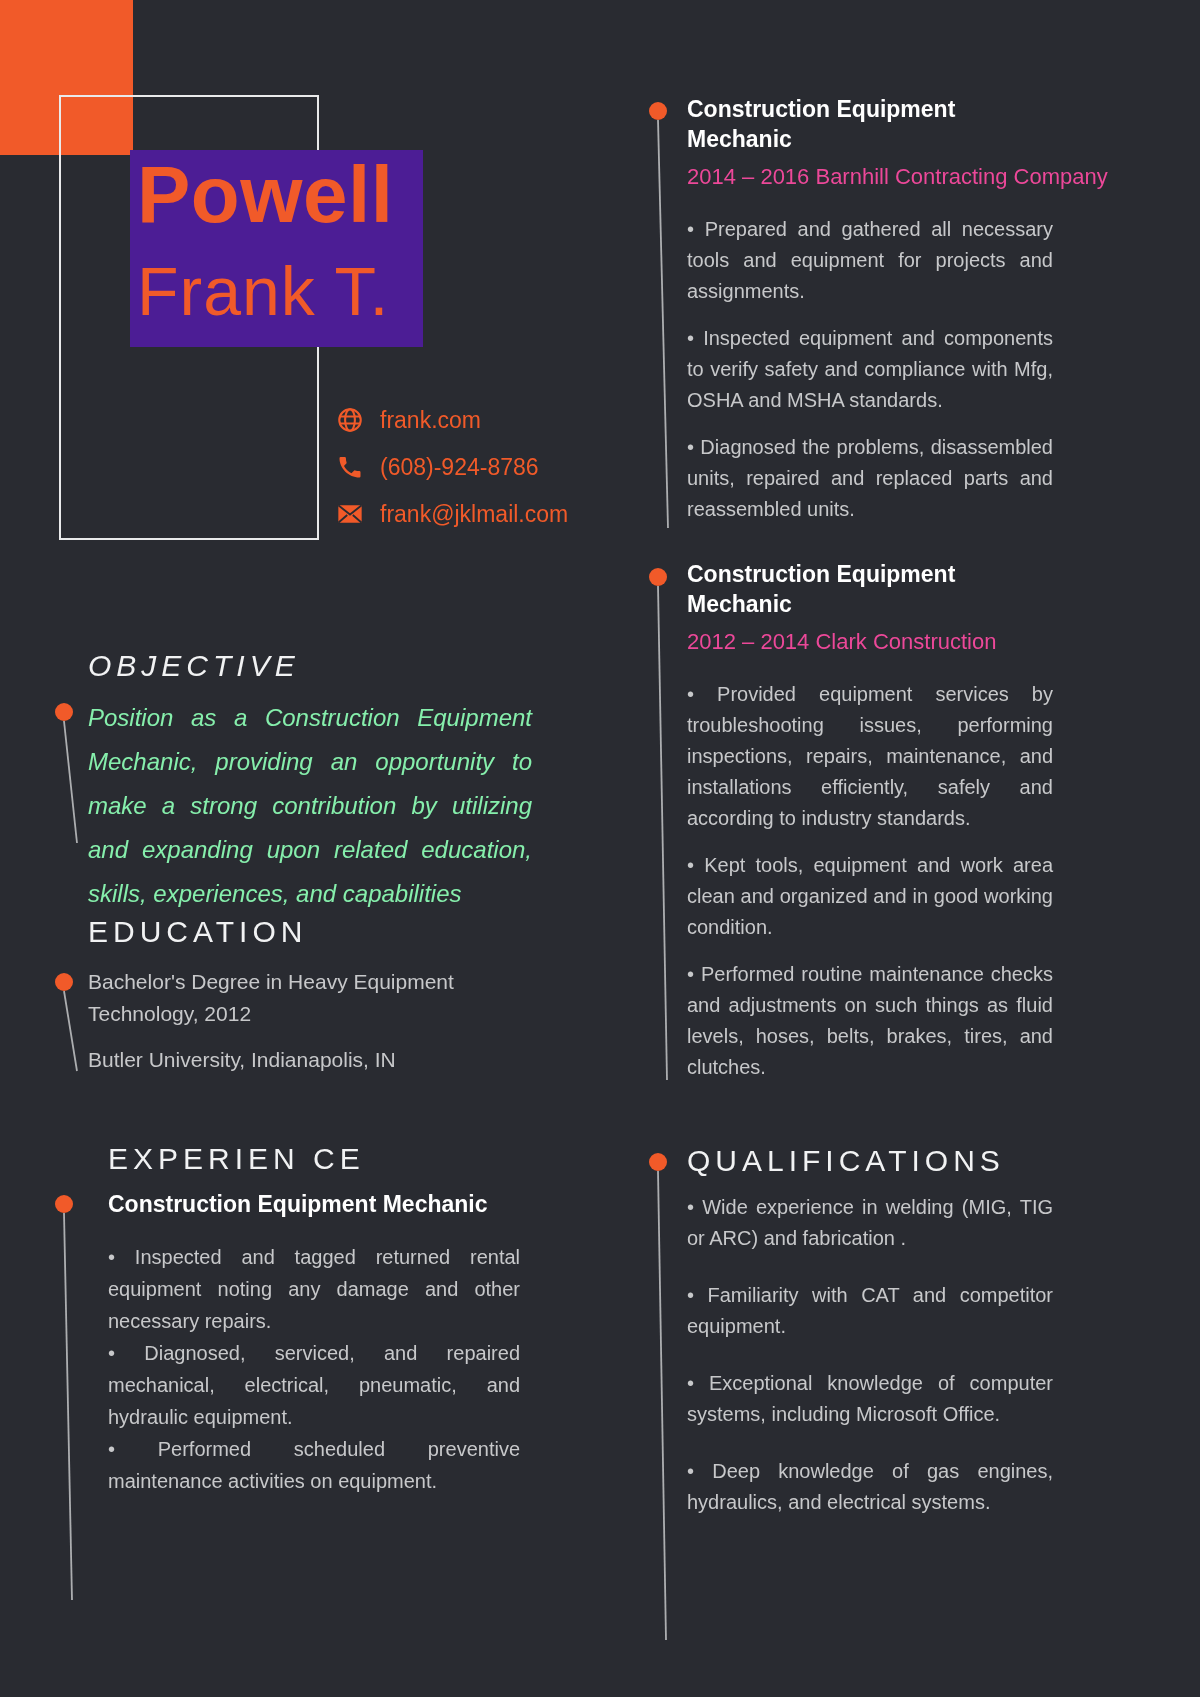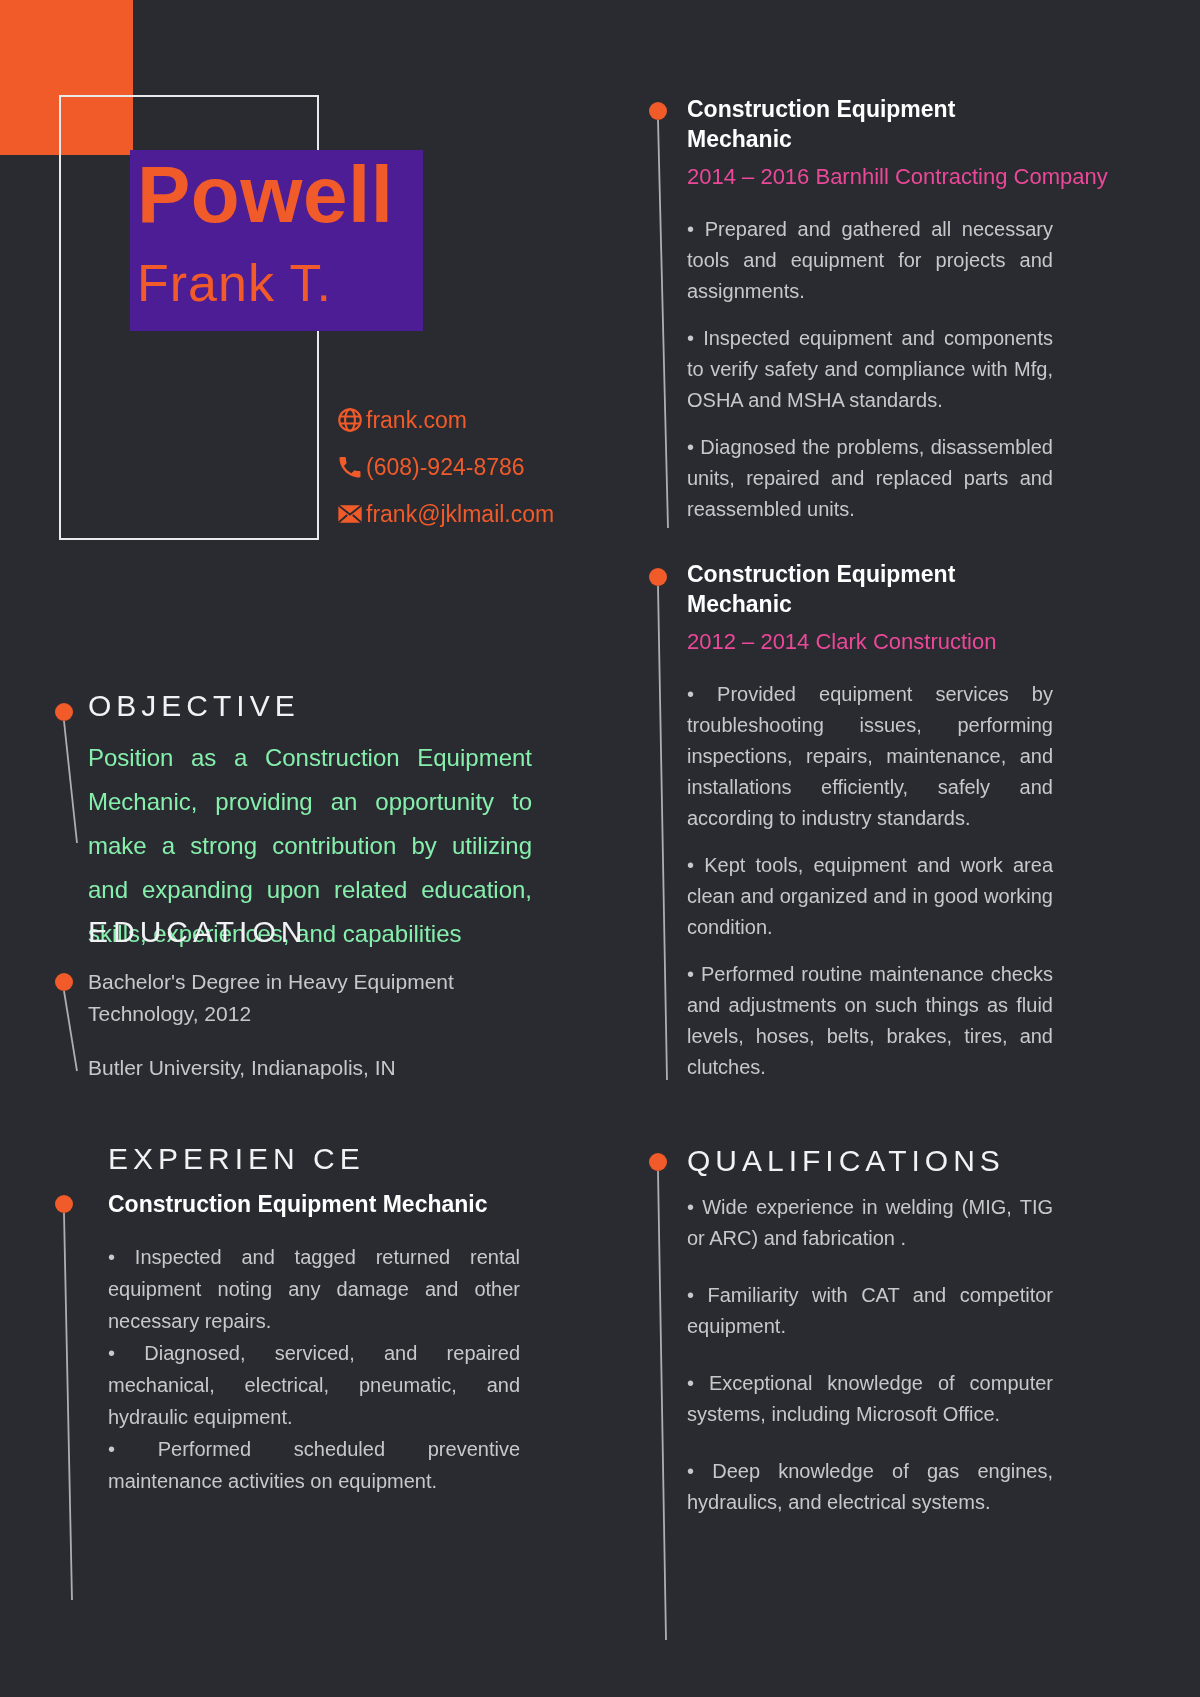--- a/index.html
+++ b/index.html
@@ -5,43 +5,43 @@
   html,body{margin:0;padding:0;background:#292B31;}
   .page{
     position:relative;width:1200px;height:1697px;background:#292B31;
     font-family:"Liberation Sans",sans-serif;overflow:hidden;
     -webkit-font-smoothing:antialiased;
   }
   .accent-square{position:absolute;left:0;top:0;width:133px;height:155px;background:#F15A29;}
   .frame{position:absolute;left:59px;top:95px;width:256px;height:441px;border:2px solid #E9EAEB;z-index:1;}
   .name-block{position:absolute;left:130px;top:150px;z-index:2;background:#4c1d95;padding:5px 30px 22px 7px;}
   .name-first{font-size:80px;font-weight:700;color:#F15A29;line-height:1;letter-spacing:.5px;}
-  .name-last{font-size:52px;font-weight:300;color:#F15A29;line-height:1;margin-top:22px;letter-spacing:1px;}
+  .name-last{font-size:68px;font-weight:300;color:#F15A29;line-height:1;margin-top:22px;letter-spacing:1px;}
   .contact{position:absolute;left:336px;top:406px;z-index:3;display:flex;flex-direction:column;gap:19px;}
-  .contact-row{display:flex;gap:2px;height:28px;}
+  .contact-row{display:flex;gap:16px;height:28px;}
   .contact-row .cicon{width:28px;height:28px;color:#F15A29;flex:0 0 auto;}
   .contact-row .ctext{color:#F15A29;font-size:23px;line-height:28px;}
   .section-heading{font-size:30px;letter-spacing:5px;color:#F1F2F3;font-weight:400;line-height:36px;}
   .body-text{color:#86efac;font-size:24px;line-height:44px;}
   .just{text-align:justify;}
   .dot{position:absolute;width:18px;height:18px;border-radius:50%;background:#F15A29;z-index:4;}
   .lines-overlay{position:absolute;left:0;top:0;width:1200px;height:1697px;z-index:2;pointer-events:none;}
   .job-title{font-size:23px;font-weight:700;color:#FFFFFF;line-height:30px;}
   .job-period{font-size:22px;color:#ec4899;line-height:30px;margin-top:8px;white-space:nowrap;}
   .bullets{margin-top:22px;}
   .bullets p{margin:0;color:#C7C8CA;font-size:20px;line-height:31px;text-align:justify;}
   .bullets.gap16 p + p{margin-top:16px;}
   .bullets.gap26 p + p{margin-top:26px;}
   .bullets.gap30 p{line-height:32px;}
   .bullets.gap30 p + p{}
-  #objective{position:absolute;left:88px;top:688px;width:444px;z-index:3;}
+  #objective{position:absolute;left:88px;top:648px;width:444px;z-index:3;font-style:italic;}
   #objective .body-text{margin-top:12px;}
   #education{position:absolute;left:88px;top:914px;width:434px;z-index:3;}
   #education .degree{margin-top:16px;color:#C7C8CA;font-size:21px;line-height:32px;}
-  #education .school{margin-top:22px;color:#C7C8CA;font-size:21px;line-height:32px;}
+  #education .school{margin-top:14px;color:#C7C8CA;font-size:21px;line-height:32px;}
   #experience{position:absolute;left:108px;top:1141px;width:412px;z-index:3;}
   #experience .job-title{margin-top:12px;}
   .rjob{position:absolute;width:366px;z-index:3;}
   #rjob1{left:687px;top:94px;}
   #rjob2{left:687px;top:559px;}
   #qualifications{position:absolute;left:687px;top:1143px;width:366px;z-index:3;}
   #qualifications .bullets{margin-top:13px;}
 </style>
 </head>
 <body>

